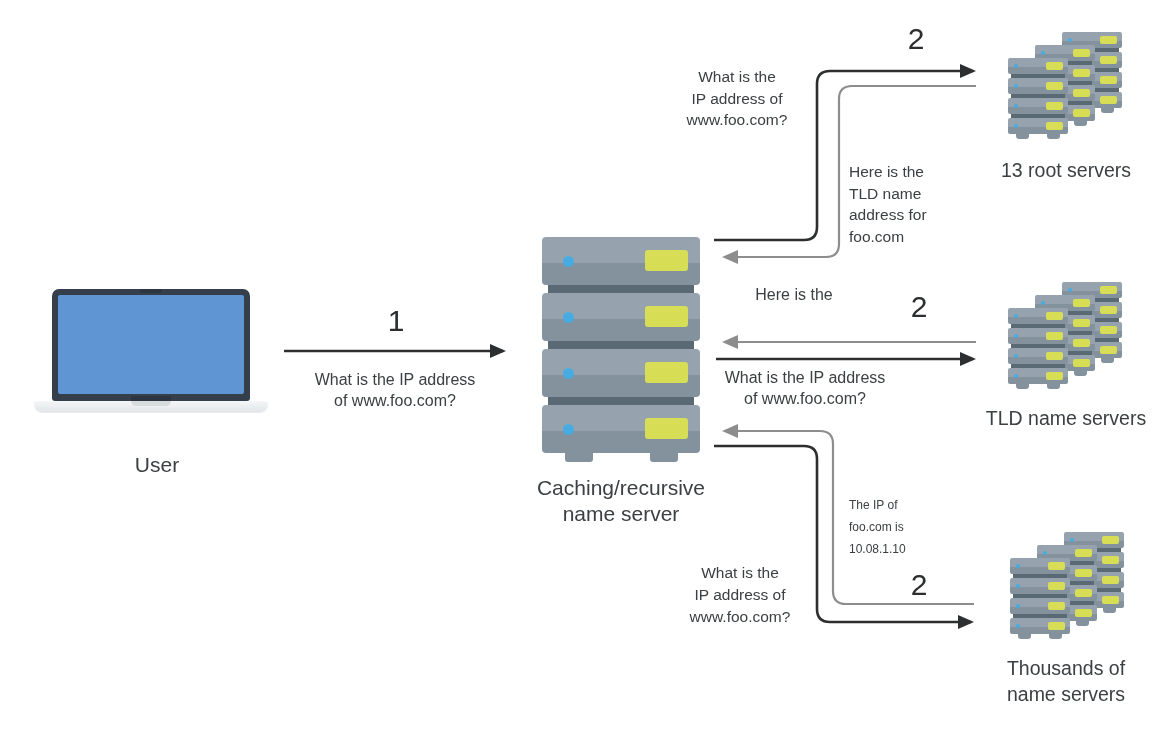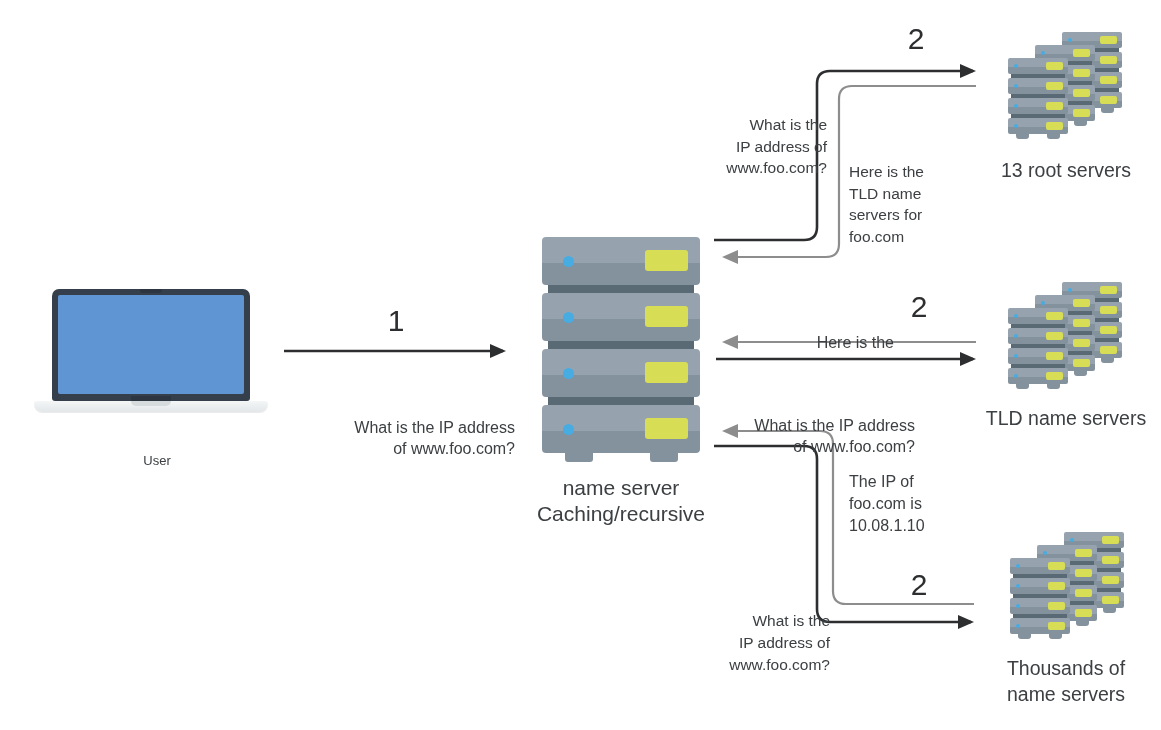--- a/index.html
+++ b/index.html
@@ -2,21 +2,21 @@
 <html><head>
 <meta charset="utf-8">
 <style>
   html,body{margin:0;padding:0;background:#ffffff;}
   .canvas{
     position:relative;width:1161px;height:730px;background:#ffffff;overflow:hidden;
     font-family:"Liberation Sans",sans-serif;color:#3c4043;
   }
   .abs{position:absolute;}
   .txt{position:absolute;font-size:15.5px;line-height:21.5px;color:#3c4043;}
-  .txt.center{text-align:right;margin-top:48px;}
+  .txt.center{text-align:center;}
   .txt.leftal{text-align:left;}
   .stepnum{position:absolute;font-size:30px;line-height:30px;color:#2d2e30;text-align:center;width:40px;}
   .nodelabel{position:absolute;text-align:center;color:#3c4043;}
 
   
   .laptop{position:absolute;left:34px;top:287px;width:234px;height:128px;}
   .laptop .bezel{position:absolute;left:18px;top:2px;width:198px;height:112px;
     background:#353f4b;border-radius:7px 7px 3px 3px;}
   .laptop .screen{position:absolute;left:6px;top:6px;right:6px;bottom:7px;
     background:#5f95d2;border-radius:2px;}
@@ -92,21 +92,21 @@
   <div class="laptop">
     <div class="bezel">
       <div class="screen"></div>
       <div class="cam-notch"></div>
       <div class="hinge"></div>
     </div>
     <div class="base">
       <div class="base-notch"></div>
     </div>
   </div>
-  <div class="nodelabel" style="left:107px;top:453px;width:100px;font-size:13px;">User</div>
+  <div class="nodelabel" style="left:107px;top:453px;width:100px;font-size:21px;">User</div>
 
   <div class="stack big">
       <div class="unit">
         <span class="led"></span>
         <span class="panel"></span>
       </div>
       <div class="connector"></div>
       <div class="unit">
         <span class="led"></span>
         <span class="panel"></span>
@@ -120,22 +120,22 @@
       <div class="unit">
         <span class="led"></span>
         <span class="panel"></span>
       </div>
       <div class="feet">
         <span></span>
         <span></span>
       </div>
     </div>
   <div class="nodelabel" style="left:521px;top:475px;width:200px;font-size:21px;line-height:26px;">
+    <div>Caching/recursive</div>
     <div>name server</div>
-    <div>Caching/recursive</div>
   </div>
 
   <div class="cluster" style="left:1008px;top:32px;">
     <div class="stack mini back">
         <div class="unit">
           <span class="led"></span>
           <span class="panel"></span>
         </div>
         <div class="connector"></div>
         <div class="unit">
@@ -383,34 +383,34 @@
 
   <div class="txt center" style="left:647px;top:66px;width:180px;">
     <div>What is the</div>
     <div>IP address of</div>
     <div>www.foo.com?</div>
   </div>
 
   <div class="txt leftal" style="left:849px;top:161px;width:130px;">
     <div>Here is the</div>
     <div>TLD name</div>
-    <div>servers for</div>
+    <div>address for</div>
     <div>foo.com</div>
   </div>
 
   <div class="txt center" style="left:694px;top:284px;width:200px;font-size:16px;line-height:21px;">
     <div>Here is the</div>
   </div>
 
   <div class="txt center" style="left:695px;top:367px;width:220px;font-size:16px;line-height:21px;">
     <div>What is the IP address</div>
     <div>of www.foo.com?</div>
   </div>
 
-  <div class="txt leftal" style="left:849px;top:471px;width:130px;font-size:16px;line-height:22px;">
+  <div class="txt leftal" style="left:849px;top:494px;width:130px;font-size:12px;line-height:22px;">
     <div>The IP of</div>
     <div>foo.com is</div>
     <div>10.08.1.10</div>
   </div>
 
   <div class="txt center" style="left:650px;top:562px;width:180px;line-height:22px;">
     <div>What is the</div>
     <div>IP address of</div>
     <div>www.foo.com?</div>
   </div>

